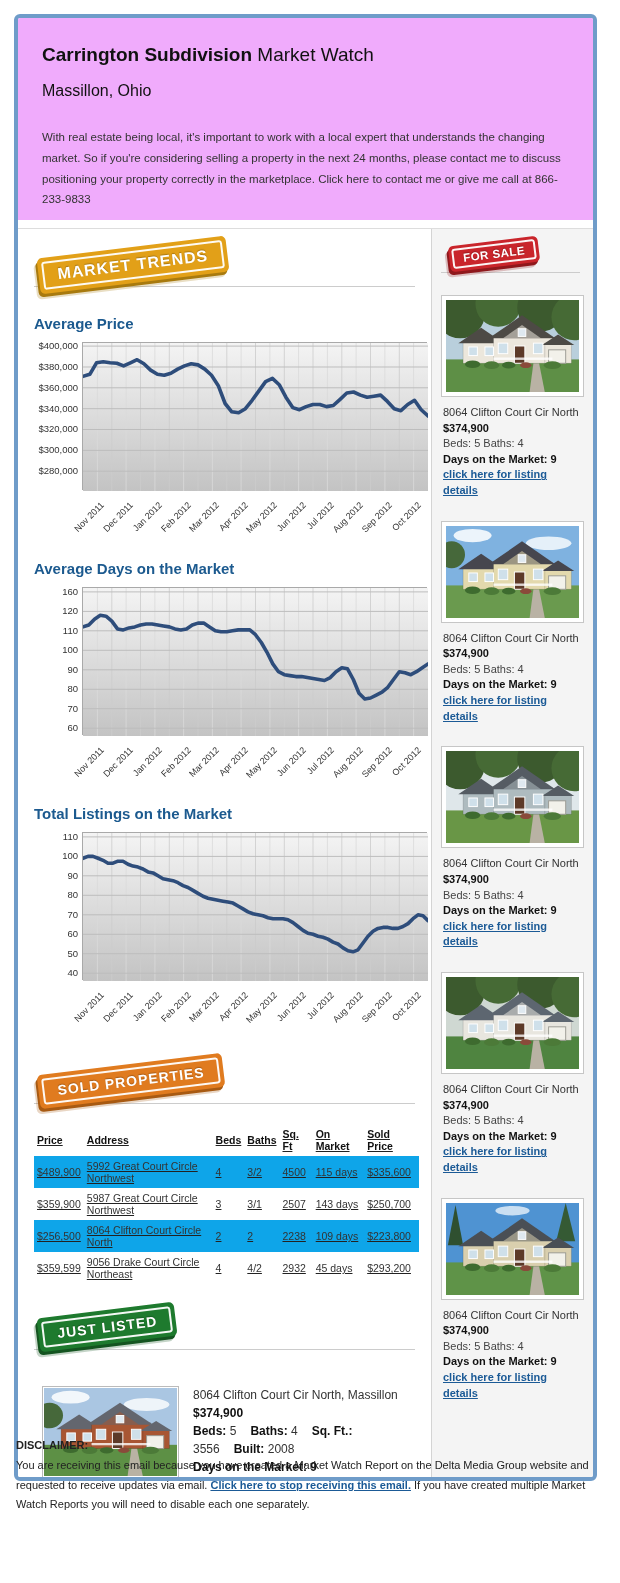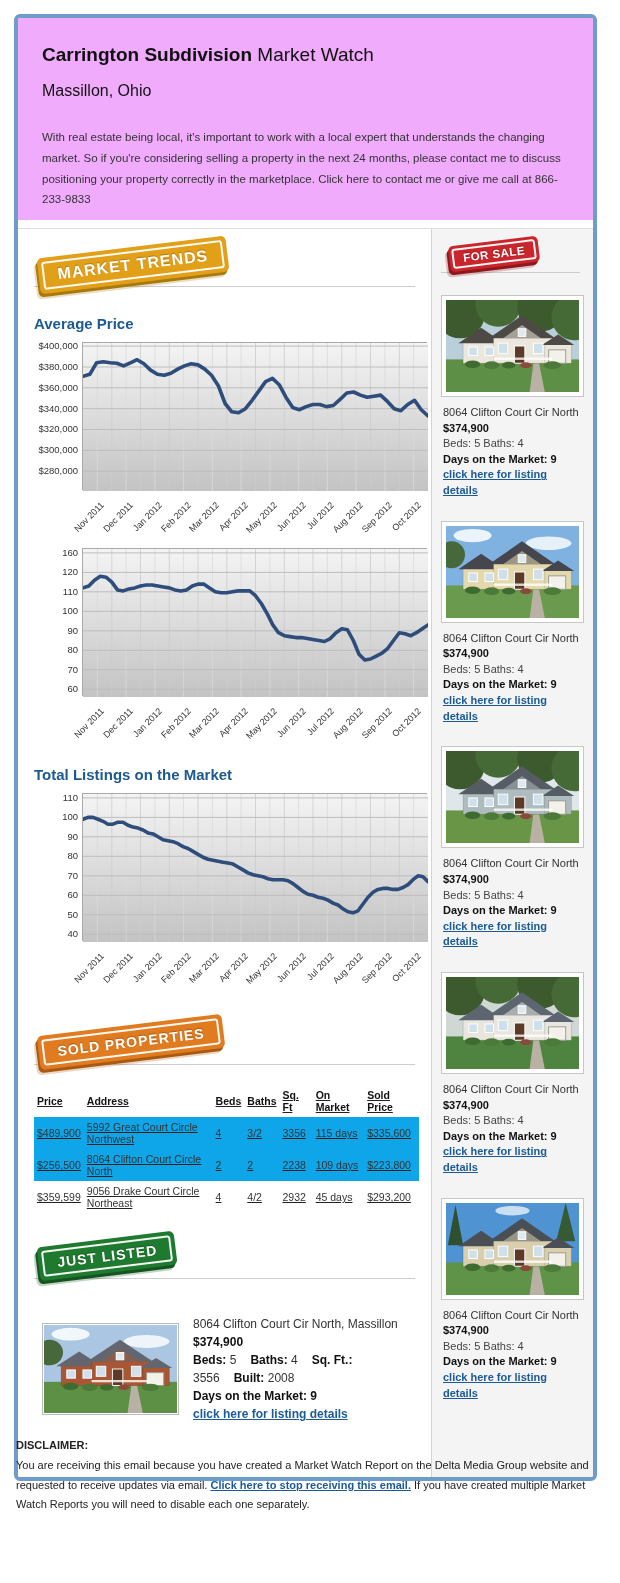--- a/index.html
+++ b/index.html
@@ -58,21 +58,21 @@
   .photo-frame { background:#fff; border:1px solid #c6c6c6; padding:4px; width:143px; margin:0 auto; }
   .photo-frame svg { display:block; width:133px; height:92px; }
   .sb-listing { margin-bottom:22px; }
   .sb-text { padding:8px 2px 0 2px; font-size:11px; line-height:1.42; color:#444; }
   .sb-addr { color:#333; }
   .sb-price { font-weight:700; color:#111; }
   .sb-days { font-weight:700; color:#111; }
   a.listing-link { color:#1b5a96; font-weight:700; text-decoration:underline; font-size:11px; }
 
   
-  .jl-item { display:flex; margin:12px 0 0 0; padding:10px 8px;align-items:center; }
+  .jl-item { display:flex; margin:12px 0 0 0; padding:10px 8px; }
   .jl-photo { background:#fff; border:1px solid #bbb; padding:1px; width:137px; height:92px; flex:none; }
   .jl-photo svg { display:block; width:133px; height:88px; }
   .jl-text { padding-left:14px; font-size:12px; line-height:1.5; color:#333; }
   .jl-text .price { font-weight:700; color:#111; }
   .jl-specs b { color:#111; }
   .jl-specs span.spec { margin-right:14px; }
   .jl-days { font-weight:700; color:#111; }
 
   
   .footer { position:absolute; left:16px; top:1436px; width:588px; font-size:11px; line-height:1.8; color:#222; }
@@ -163,20 +163,21 @@
             <span style="left: 161px; top: 6px;">Apr 2012</span>
             <span style="left: 189.75px; top: 6px;">May 2012</span>
             <span style="left: 218.5px; top: 6px;">Jun 2012</span>
             <span style="left: 247.25px; top: 6px;">Jul 2012</span>
             <span style="left: 276px; top: 6px;">Aug 2012</span>
             <span style="left: 304.75px; top: 6px;">Sep 2012</span>
             <span style="left: 333.5px; top: 6px;">Oct 2012</span>
           </div>
       </div>
 
+      <div class="chart-heading">Average Days on the Market</div>
       <div class="chart-block">
         <div class="ylabels">
             <span style="top: -1.10526px;">160</span>
             <span style="top: 18.3684px;">120</span>
             <span style="top: 37.8421px;">110</span>
             <span style="top: 57.3158px;">100</span>
             <span style="top: 76.7895px;">90</span>
             <span style="top: 96.2632px;">80</span>
             <span style="top: 115.737px;">70</span>
             <span style="top: 135.211px;">60</span>
@@ -329,23 +330,32 @@
             <th>On Market</th>
             <th>Sold Price</th>
           </tr>
         </thead>
         <tbody>
           <tr class="alt">
             <td>$489,900</td>
               <td>5992 Great Court Circle Northwest</td>
               <td>4</td>
               <td>3/2</td>
-              <td>3356</td>
+              <td>4500</td>
               <td>115 days</td>
               <td>$335,600</td>
+          </tr>
+          <tr>
+            <td>$359,900</td>
+              <td>5987 Great Court Circle Northwest</td>
+              <td>3</td>
+              <td>3/1</td>
+              <td>2507</td>
+              <td>143 days</td>
+              <td>$250,700</td>
           </tr>
           <tr class="alt">
             <td>$256,500</td>
               <td>8064 Clifton Court Circle North</td>
               <td>2</td>
               <td>2</td>
               <td>2238</td>
               <td>109 days</td>
               <td>$223,800</td>
           </tr>

